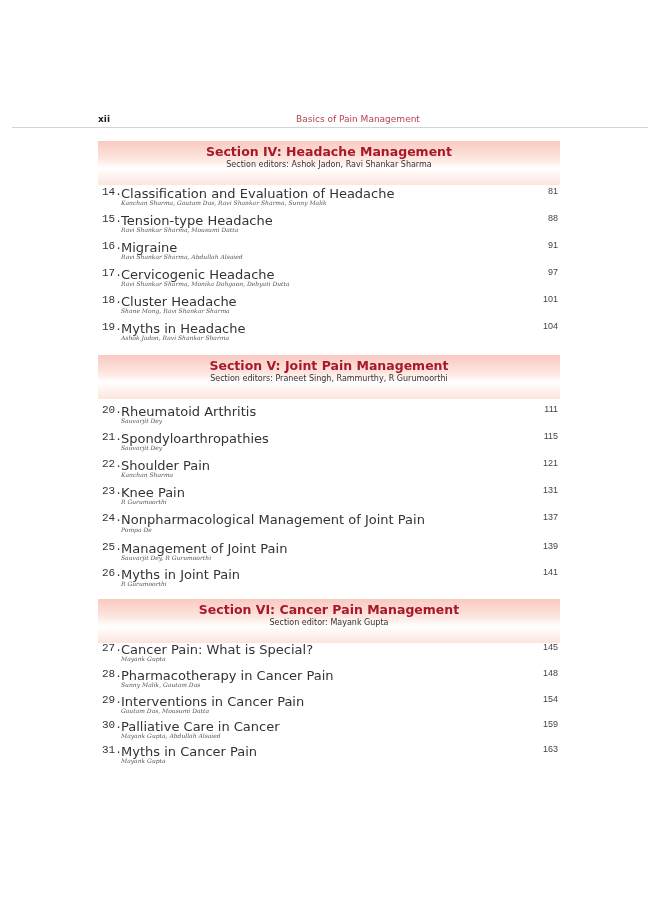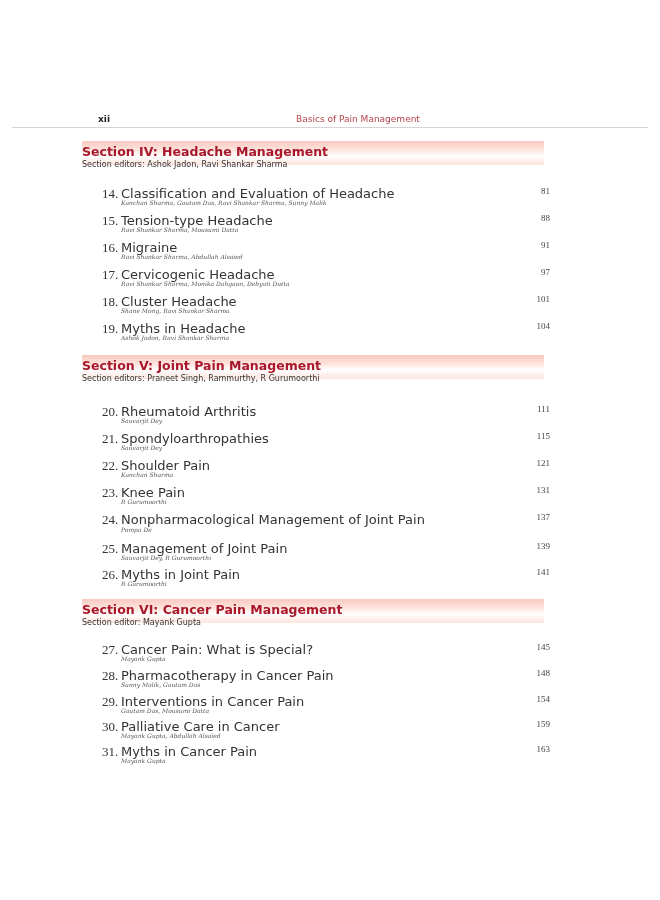--- a/index.html
+++ b/index.html
@@ -45,24 +45,25 @@
     .header-rule {
       position: absolute;
       left: 12px;
       top: 127px;
       width: 636px;
       height: 1px;
       background: #d4d4d4;
     }
     .banner {
       position: absolute;
-      left: 82px;
+      left: 98px;
       width: 462px;
-      height: 24px;
+      height: 44px;
       background: linear-gradient(to bottom, #f9c9c0 0%, #fde6df 40%, #ffffff 62%, #fde4dc 100%);
+      text-align: center;
     }
     .banner-title {
       display: block;
       font-family: "DejaVu Sans", sans-serif;
       font-weight: bold;
       font-size: 12.5px;
       color: #a8172a;
       margin-top: 3px;
       line-height: 15px;
     }
@@ -78,22 +79,22 @@
       left: 102px;
       width: 456px;
       height: 24px;
     }
     .entry-number {
       position: absolute;
       left: 0;
       top: 0;
       width: 16px;
       text-align: center;
-      font-family: Liberation Serif, serif;
-      font-size: 13px;
+      font-family: Liberation Mono, monospace;
+      font-size: 11px;
       color: #333;
     }
     .entry-title {
       position: absolute;
       left: 19px;
       top: 0;
       font-family: "DejaVu Sans", sans-serif;
       font-size: 13px;
       color: #333;
       white-space: nowrap;
@@ -103,23 +104,23 @@
       left: 19px;
       top: 13px;
       font-family: "DejaVu Serif", serif;
       font-style: italic;
       font-size: 6px;
       color: #555;
       white-space: nowrap;
     }
     .entry-page {
       position: absolute;
-      right: 8px;
-      top: 0;
-      font-family: Liberation Serif, serif;
+      right: 0;
+      top: 0;
+      font-family: Liberation Sans, sans-serif;
       font-size: 9px;
       color: #444;
     }
   </style>
 </head>
 <body>
 
 <div class="page-header">
   <span class="page-number">xii</span>
   <span class="running-title">Basics of Pain Management</span>

